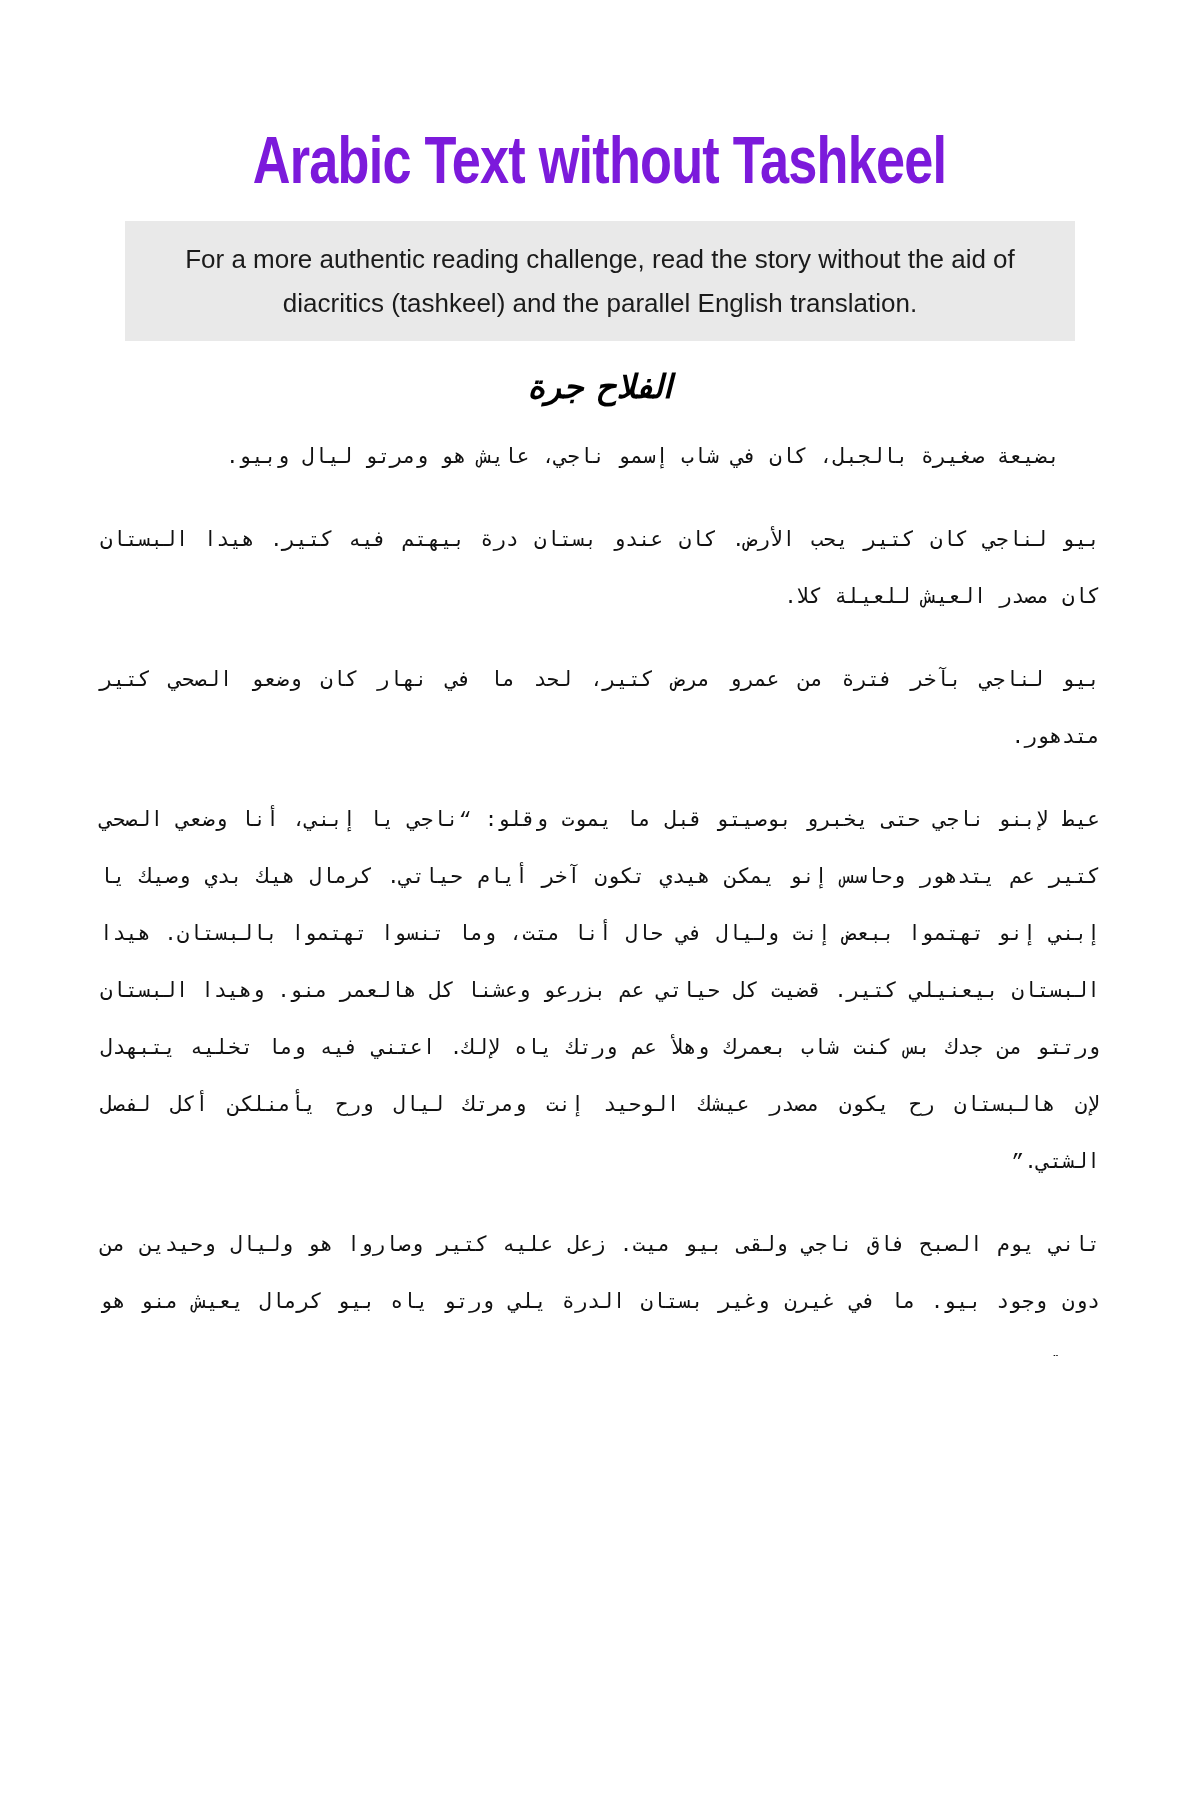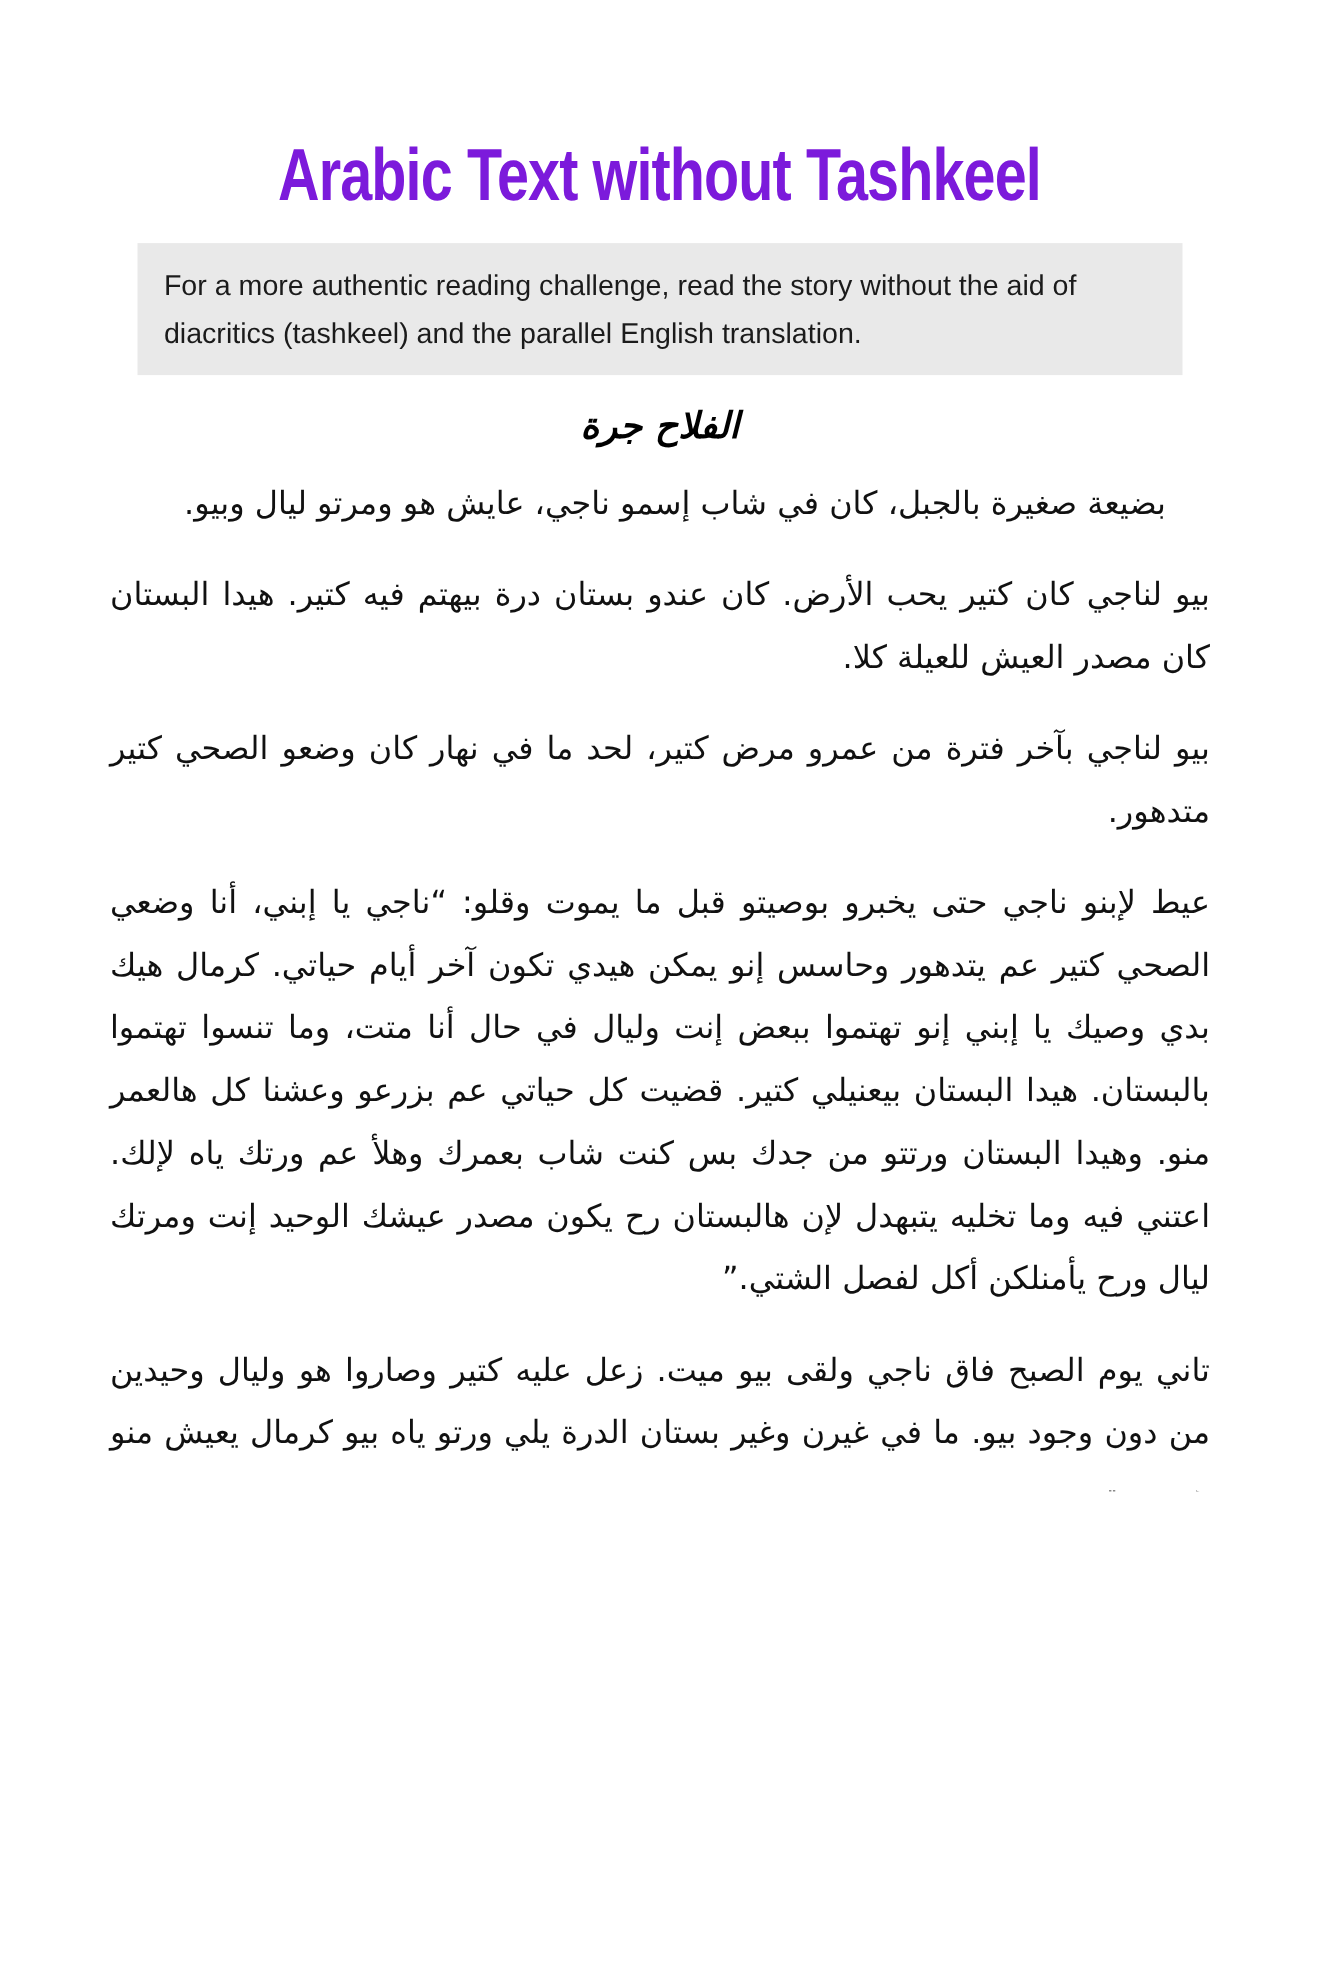--- a/index.html
+++ b/index.html
@@ -29,42 +29,44 @@
     letter-spacing: -1px;
     color: #7c1adb;
     white-space: nowrap;
   }
   .subtitle-box {
     width: 950px;
     margin: 0 auto 24px auto;
     box-sizing: border-box;
     background: #e9e9e9;
     padding: 16px 24px;
+    text-align: center;
     font-family: "Liberation Sans", sans-serif;
     font-size: 26px;
     line-height: 44px;
     color: #1b1b1b;
   }
   .story-heading {
     text-align: center;
     font-weight: 700;
     font-size: 33px;
     color: #000000;
     margin: 10px 0 20px 0;
     line-height: 44px;
     font-style: italic;
   }
   .story-heading span { unicode-bidi: isolate; }
   .ar-paragraph {
     direction: rtl;
     text-align: justify;
-    font-size: 29px;
+    font-size: 21px;
     line-height: 57px;
     color: #111111;
     margin: 0 0 26px 0;
+    font-family: Liberation Mono, monospace;
   }
   .ar-paragraph.first-indent { text-indent: 40px; }
   .page-footer {
     margin-top: 6px;
     text-align: center;
     font-size: 26px;
     line-height: 40px;
     color: #111111;
     direction: ltr;
   }

